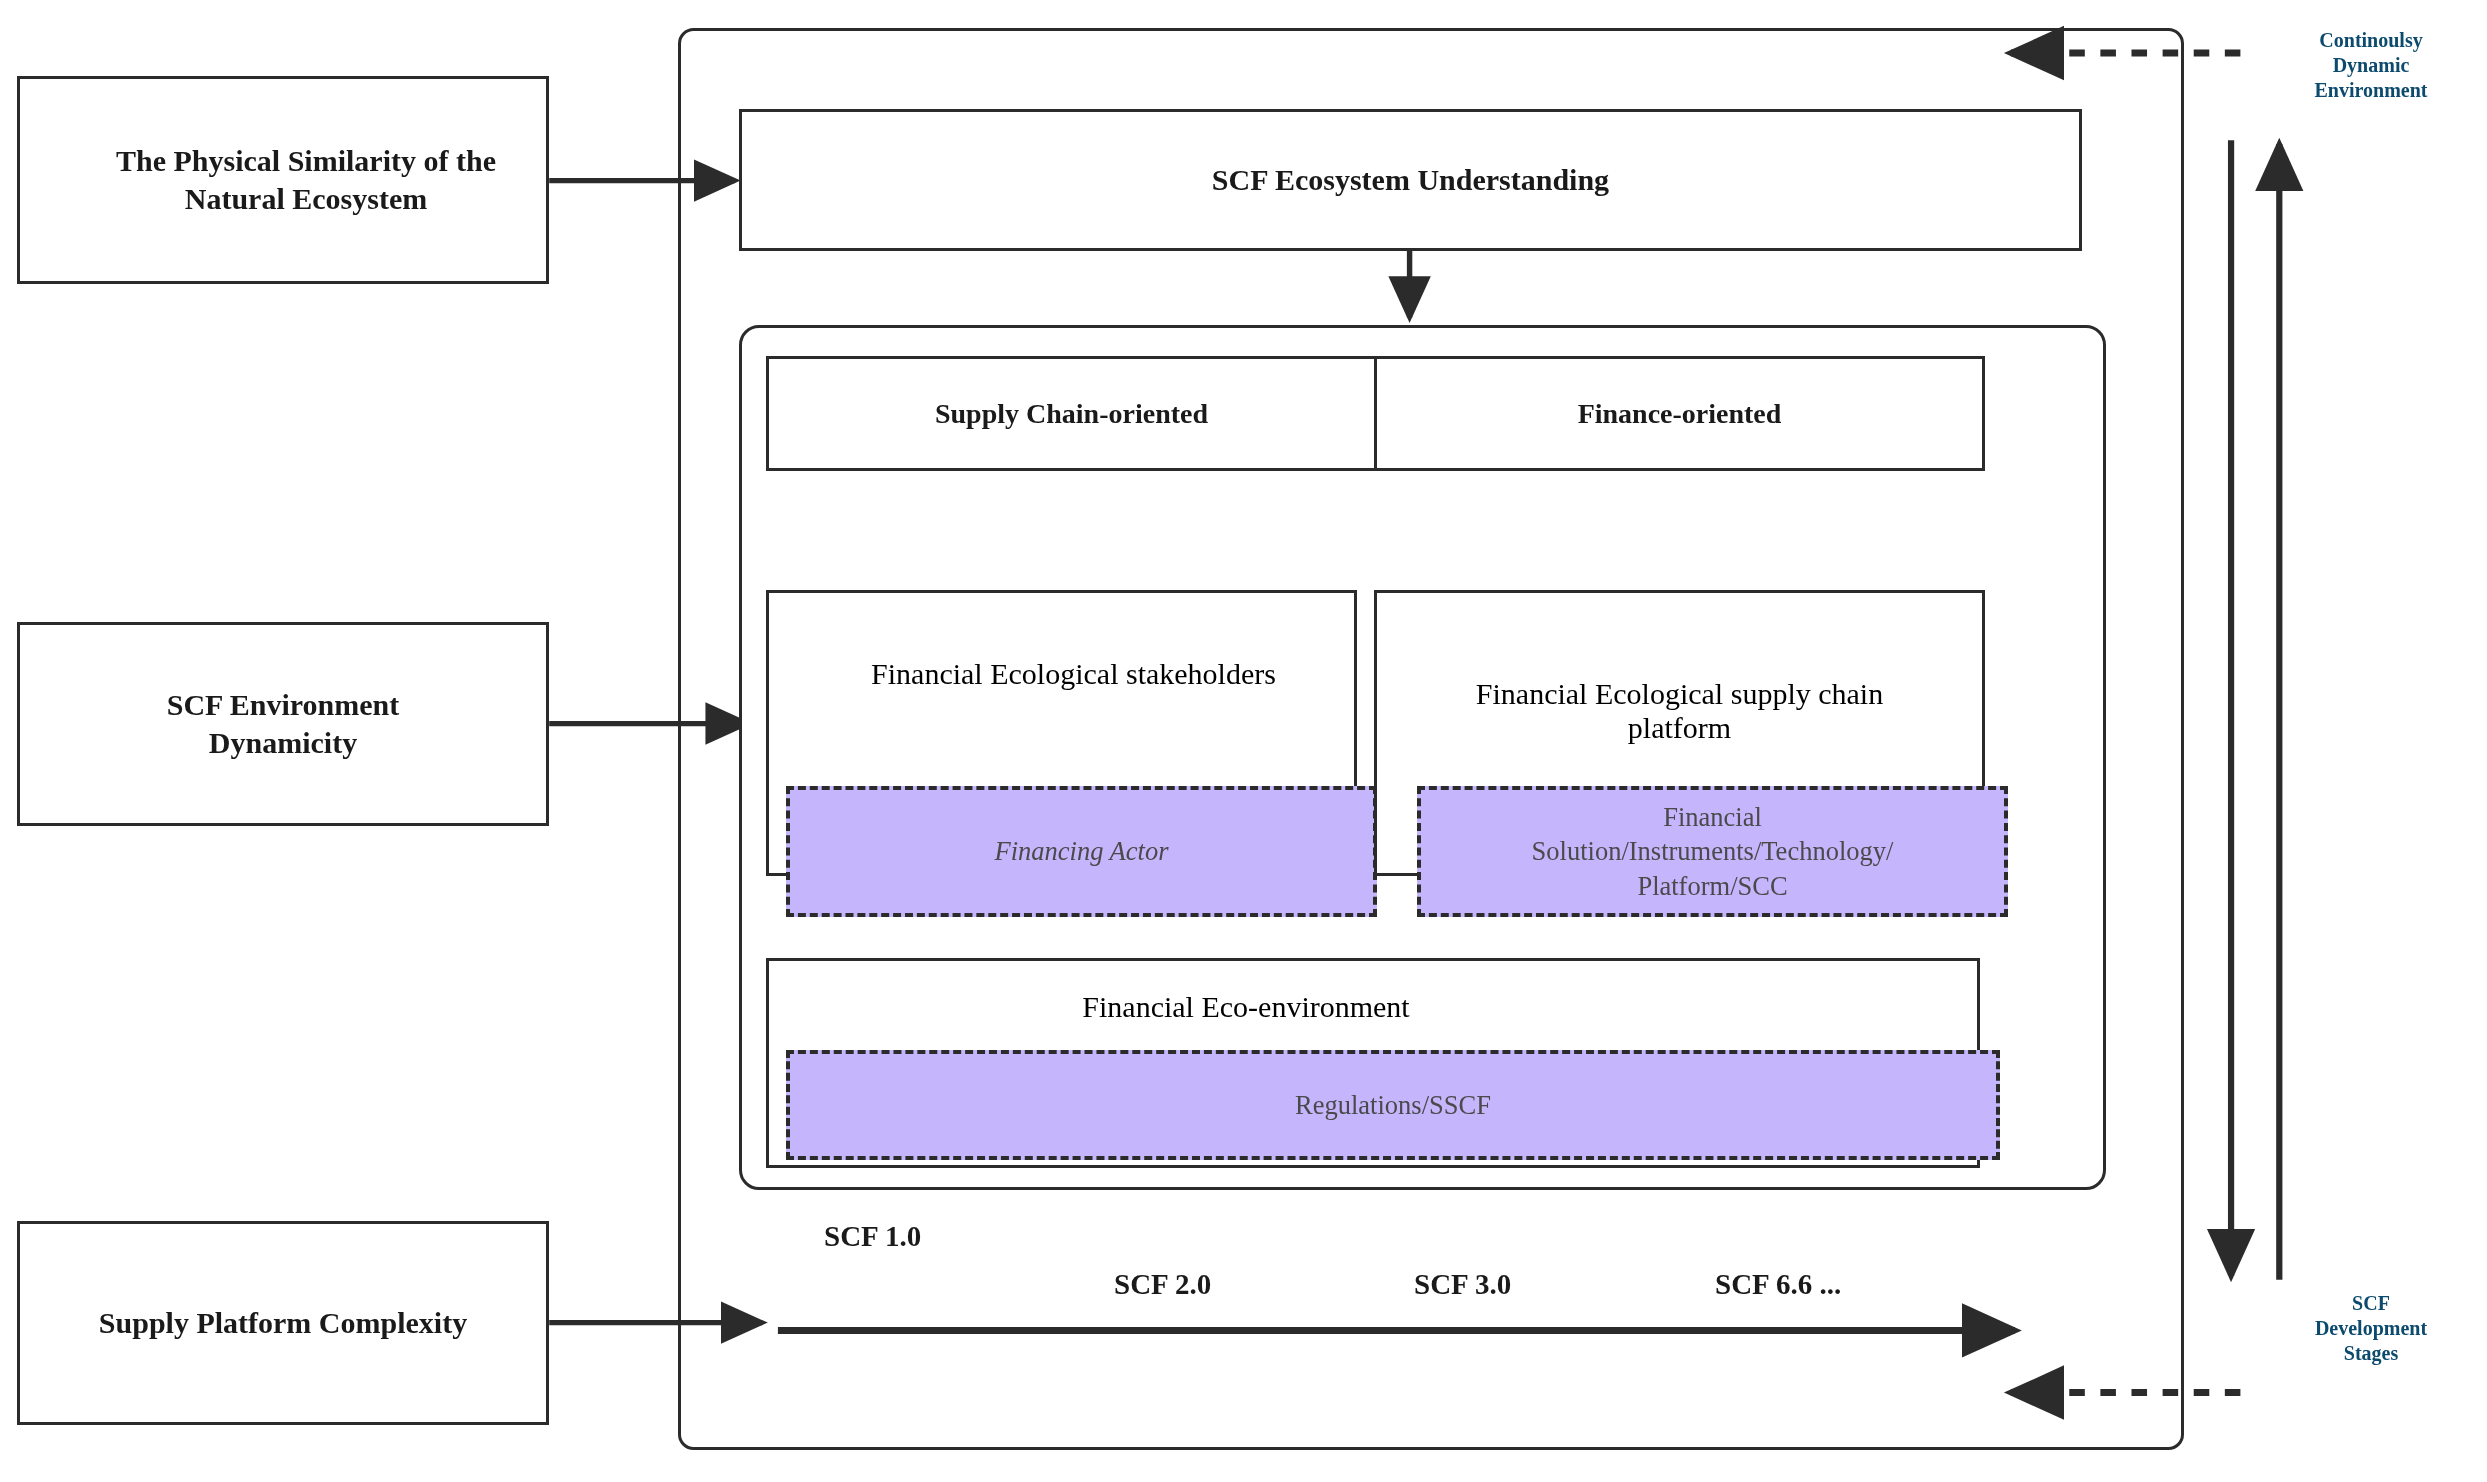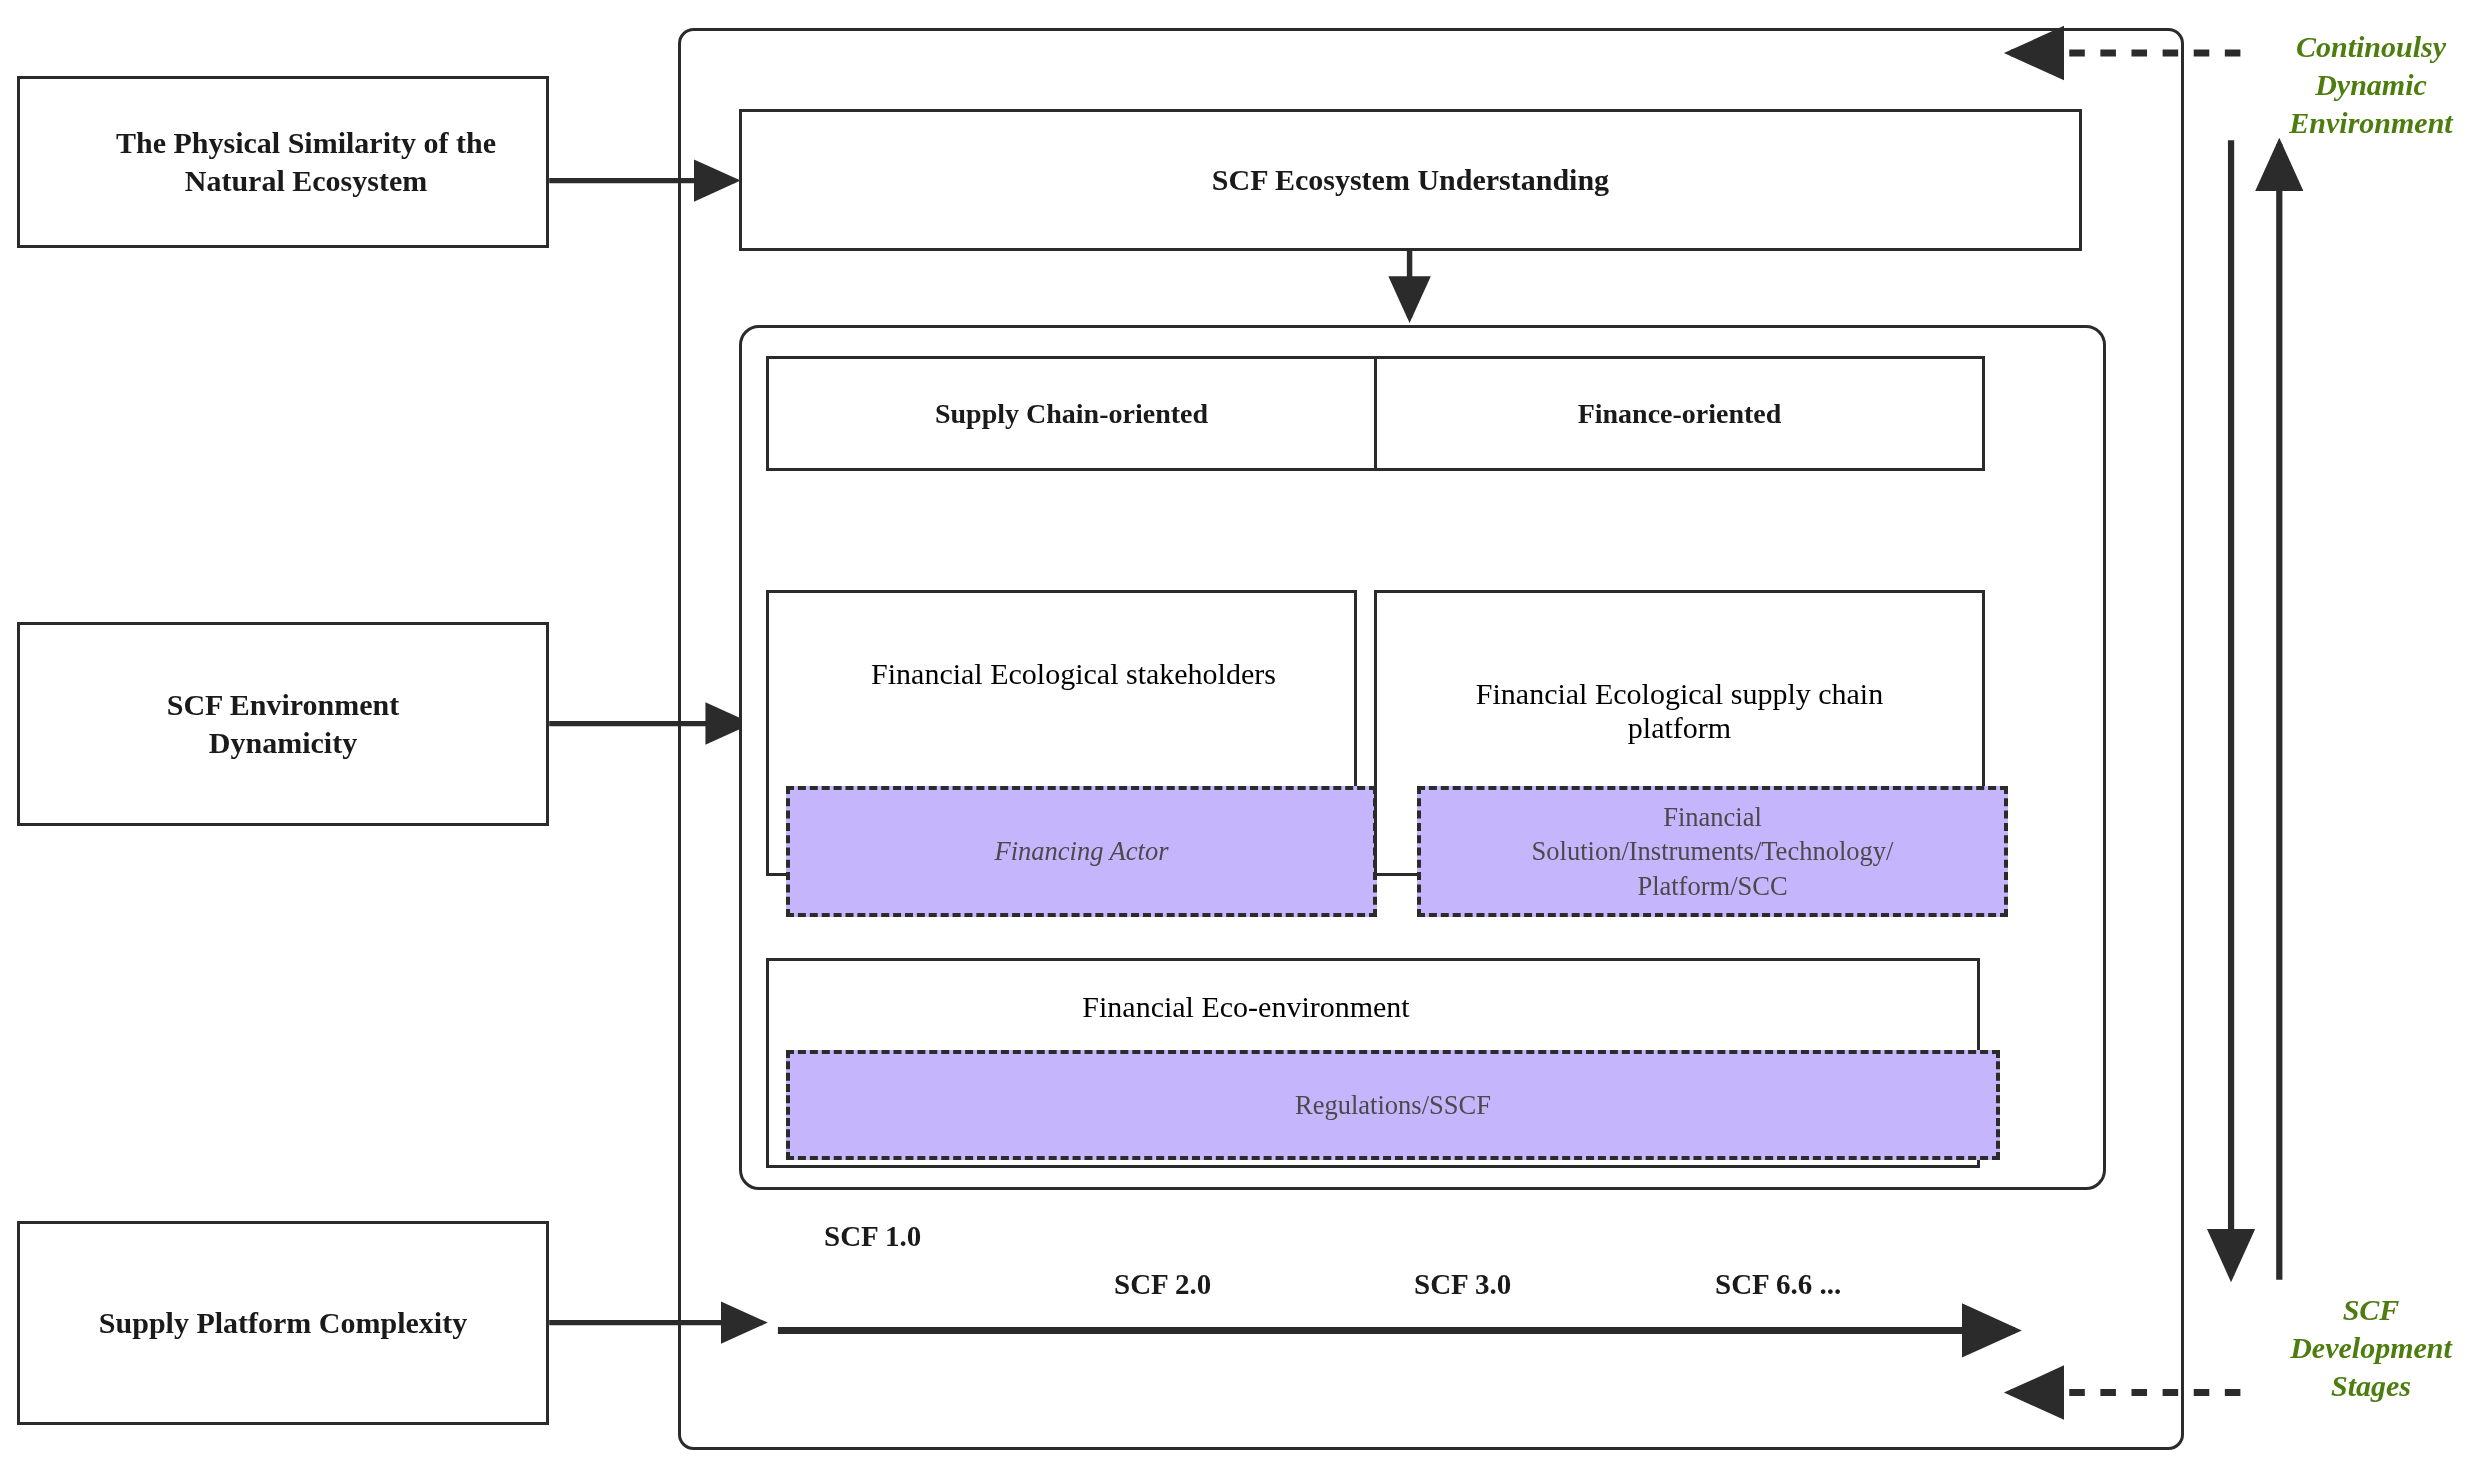--- a/index.html
+++ b/index.html
@@ -46,22 +46,22 @@
 
   
   .hdrbox{
     position:absolute;box-sizing:border-box;background:transparent;
     display:flex;align-items:center;justify-content:center;text-align:center;
     pointer-events:none;
   }
 
   
   .sidelabel{
-    position:absolute;text-align:center;font-weight:bold;color:#4d7c0f;
-    font-size:30px;line-height:1.26;font-style:italic;
+    position:absolute;text-align:center;font-weight:bold;color:#0c4a6e;
+    font-size:20px;line-height:1.26;
   }
 
   
   .stage{
     position:absolute;font-weight:bold;color:#1a1a1a;font-size:29px;white-space:nowrap;
   }
 </style>
 </head>
 <body>
 
@@ -121,21 +121,21 @@
       <line x1="2868" y1="180" x2="2868" y2="1640" stroke="#2b2b2b" stroke-width="8" marker-end="url(#ah)"></line>
     </g>
 
     <g>
       <line x1="2930" y1="1645" x2="2930" y2="185" stroke="#2b2b2b" stroke-width="8" marker-end="url(#ah)"></line>
     </g>
   </svg>
 
   <div class="outer" style="left:678px;top:28px;width:1506px;height:1422px;"></div>
 
-  <div class="box driver" style="left:17px;top:76px;width:532px;height:172px;padding-left:46px;">
+  <div class="box driver" style="left:17px;top:76px;width:532px;height:208px;padding-left:46px;">
     <span class="lbl f38" style="white-space:pre-line">The Physical Similarity of the
 Natural Ecosystem</span>
   </div>
 
   <div class="box driver" style="left:17px;top:622px;width:532px;height:204px;">
     <span class="lbl f38" style="white-space:pre-line">SCF Environment
 Dynamicity</span>
   </div>
 
   <div class="box driver" style="left:17px;top:1221px;width:532px;height:204px;">

